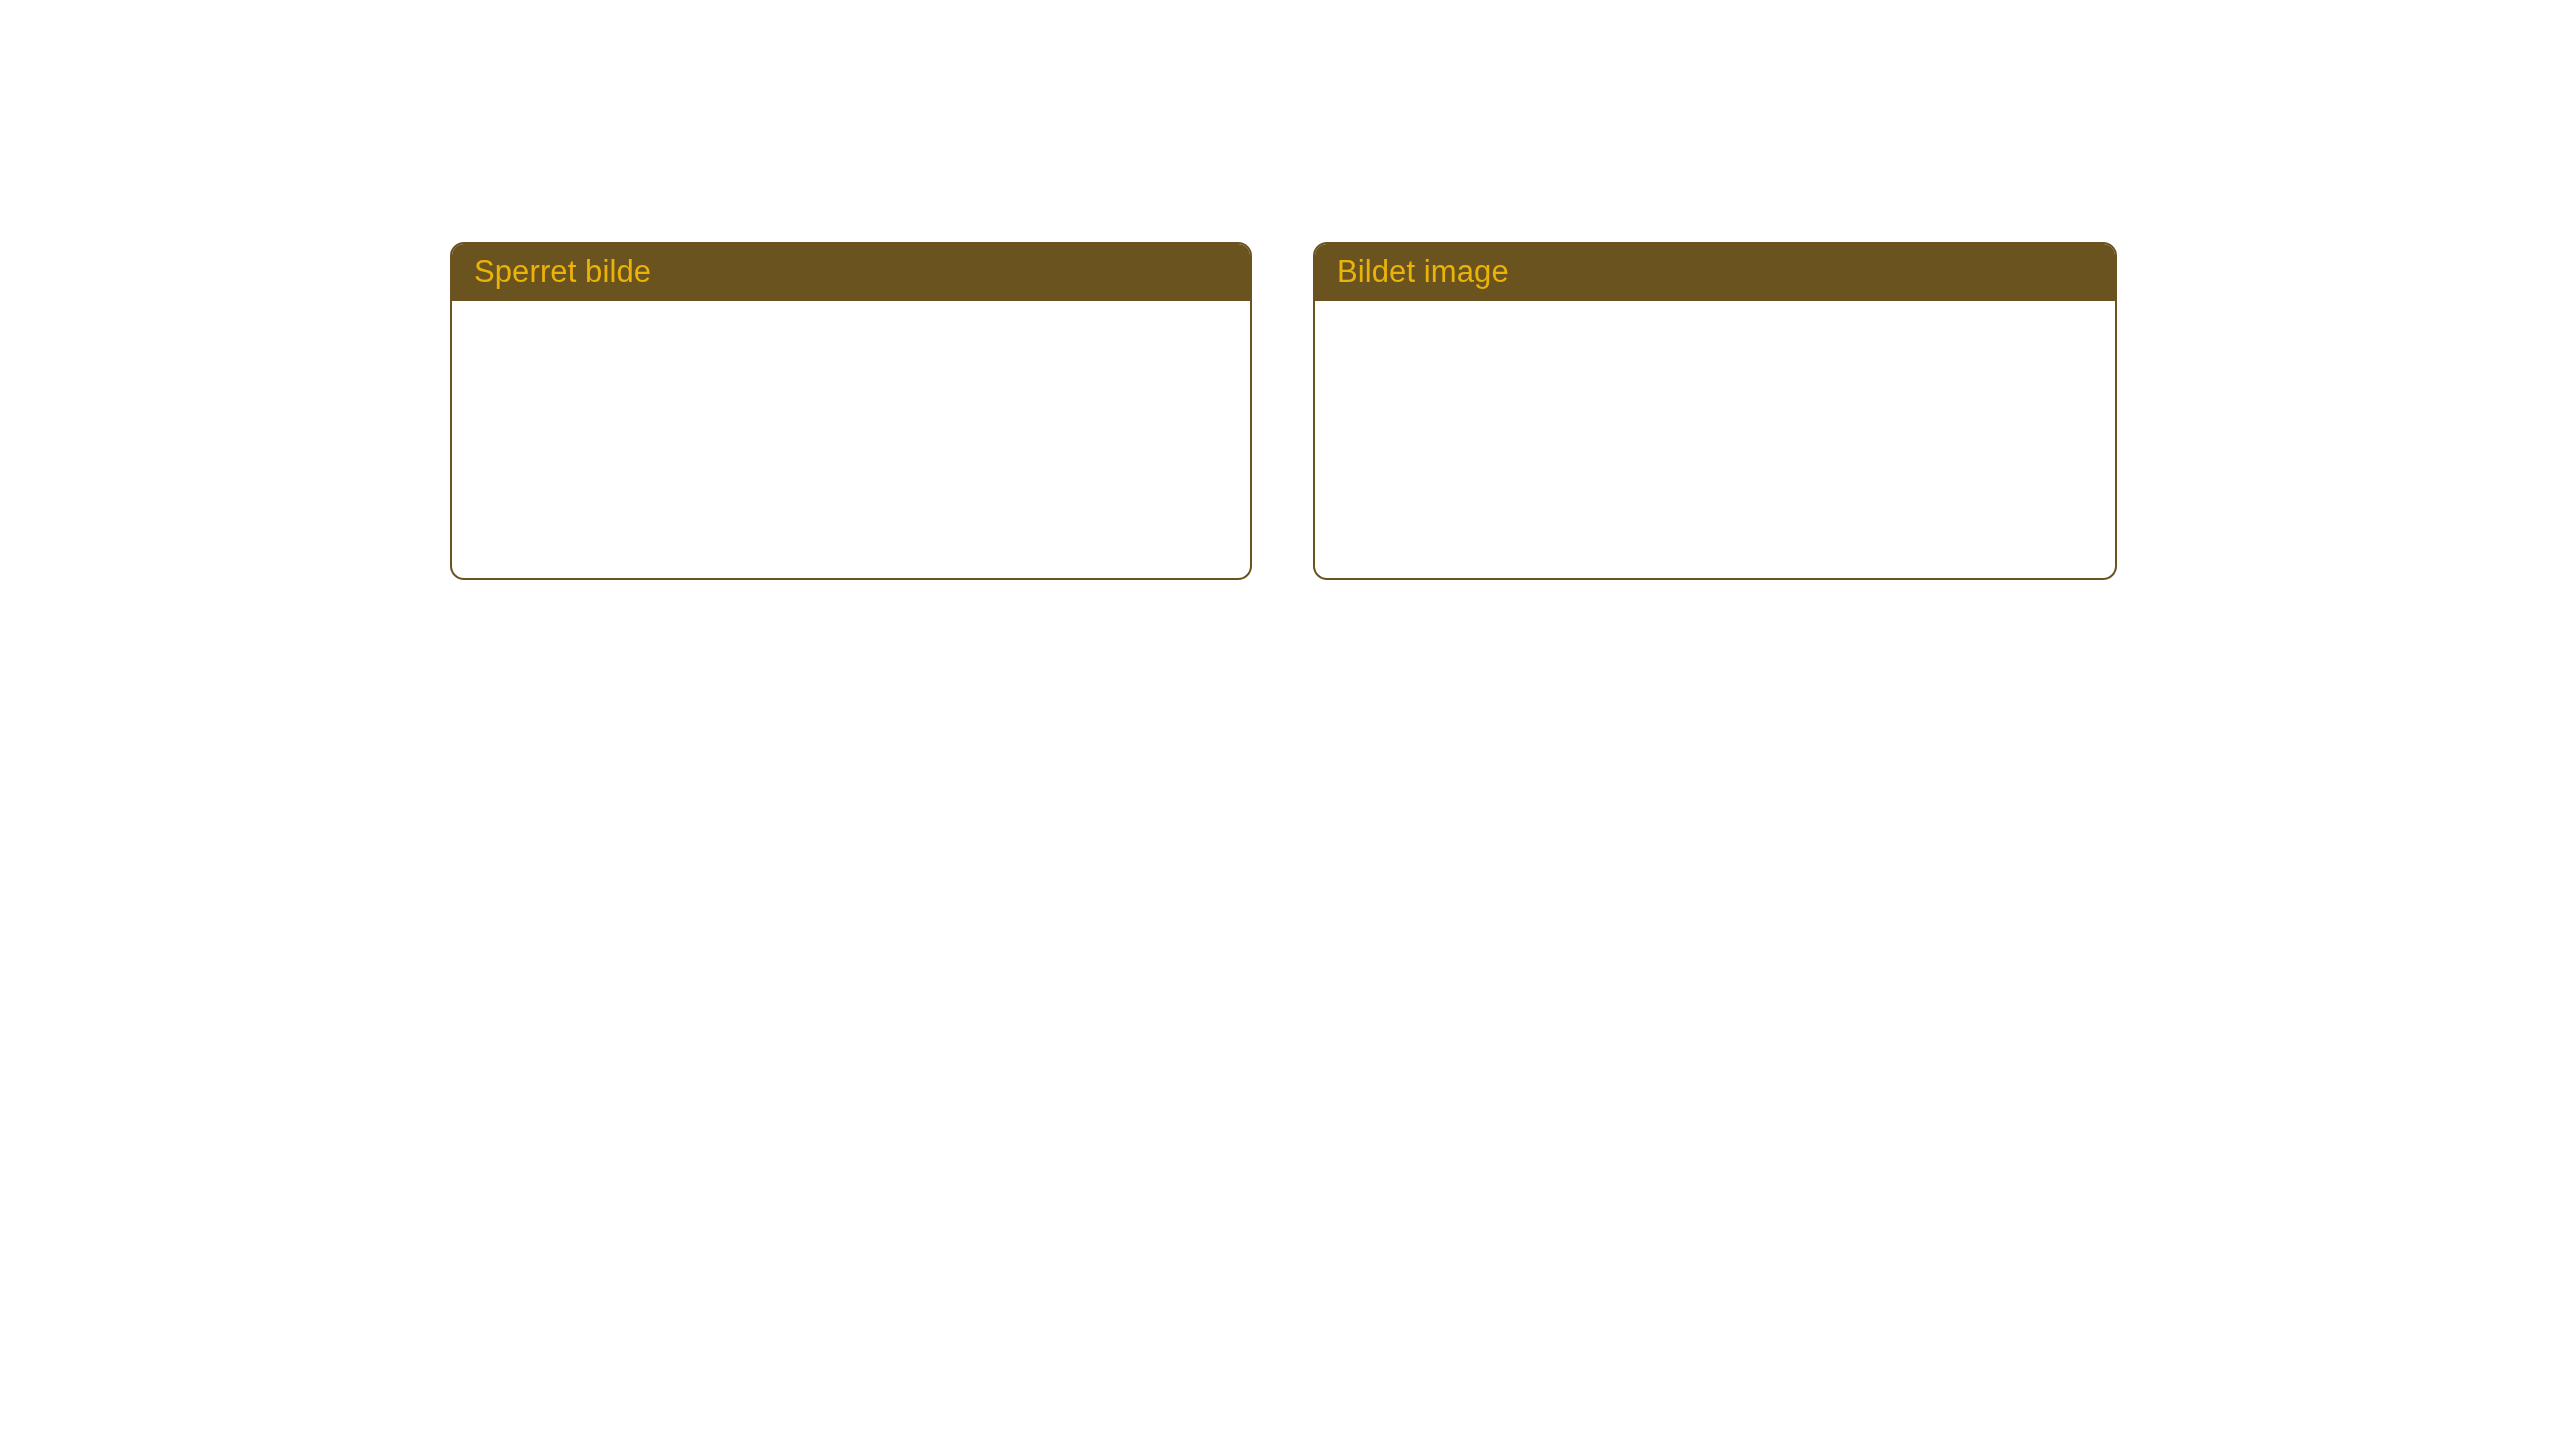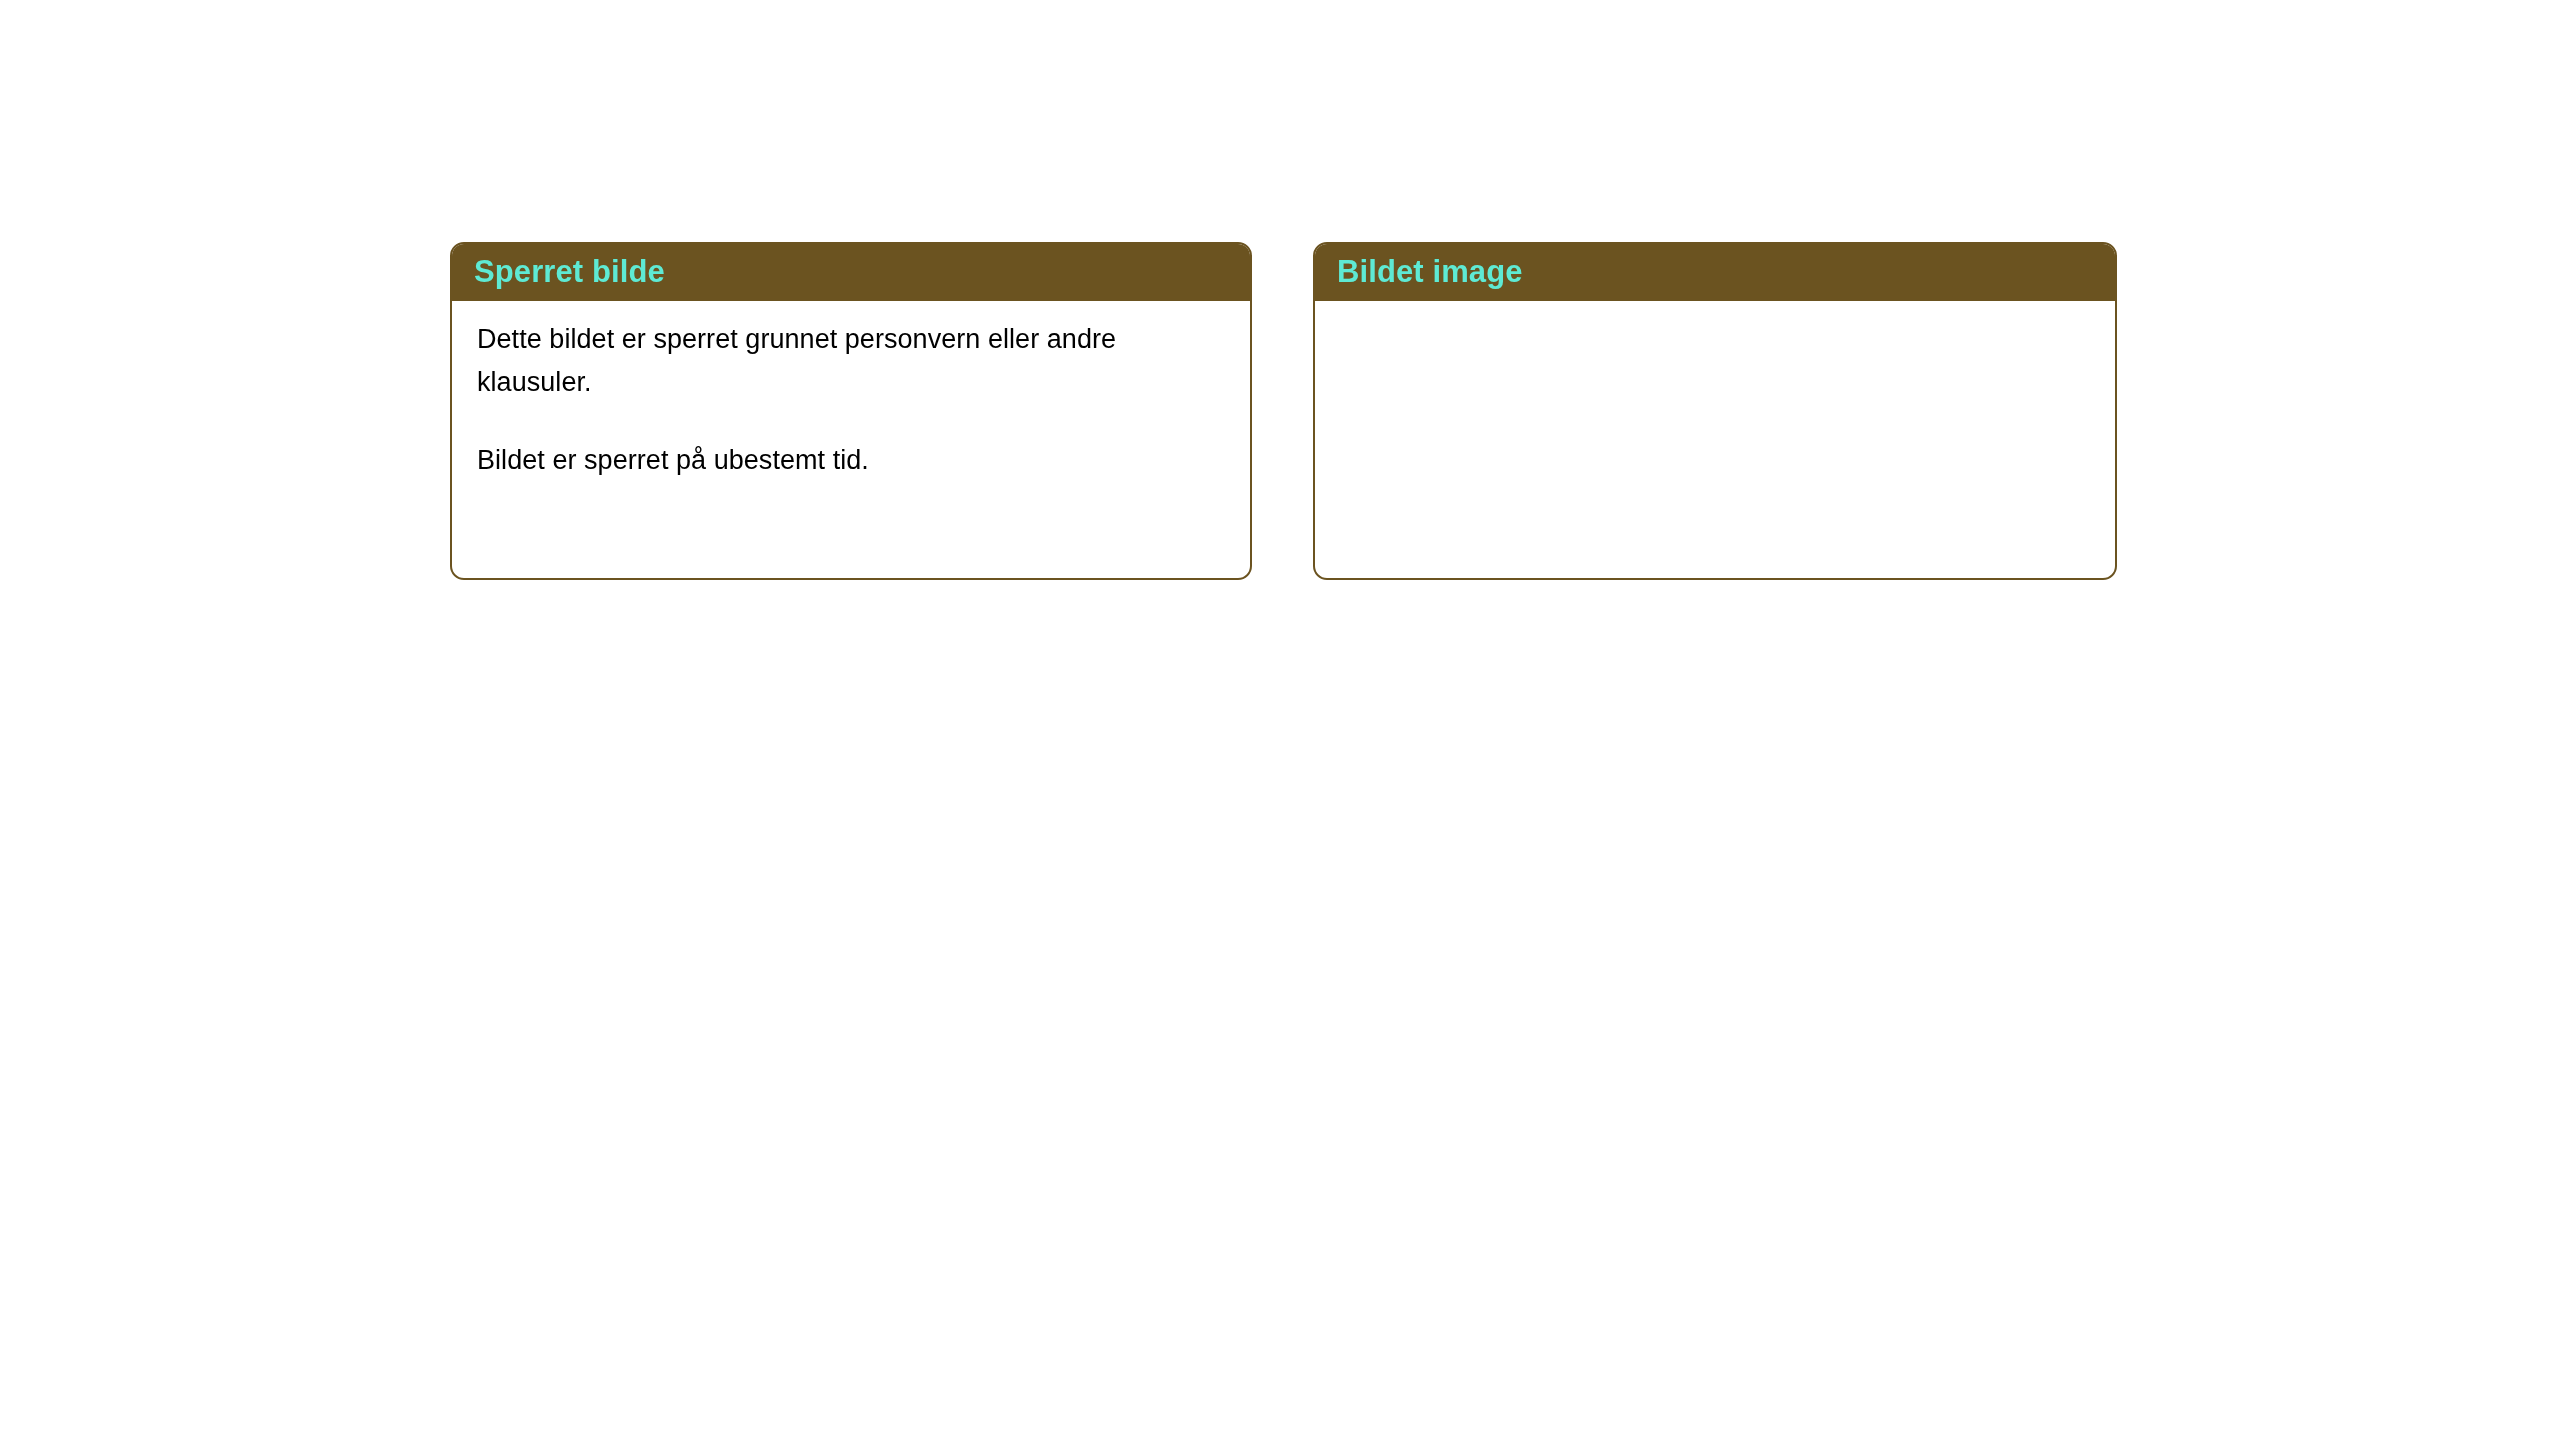--- a/index.html
+++ b/index.html
@@ -52,24 +52,24 @@
     background: #6b5320;
     display: flex;
     align-items: center;
     padding: 0 24px;
     border-top-left-radius: 12px;
     border-top-right-radius: 12px;
     margin: -2px -2px 0 -2px;
   }
 
   .card-title {
-    color: #5eead4;
+    color: #eab308;
     font-size: 31px;
     line-height: 36px;
-    font-weight: 700;
+    font-weight: 400;
     letter-spacing: 0.1px;
     white-space: nowrap;
   }
 
   .card-body {
     box-sizing: border-box;
     padding: 17px 24px 0 25px;
     background: #ffffff;
   }
 
@@ -88,24 +88,20 @@
 </style>
 </head>
 <body>
 
 <div class="page">
 
   <section class="notice-card card-no">
     <div class="card-header">
       <span class="card-title">Sperret bilde</span>
     </div>
-    <div class="card-body">
-      <p class="card-paragraph">Dette bildet er sperret grunnet personvern eller andre klausuler.</p>
-      <p class="card-paragraph">Bildet er sperret på ubestemt tid.</p>
-    </div>
   </section>
 
   <section class="notice-card card-en">
     <div class="card-header">
       <span class="card-title">Bildet image</span>
     </div>
   </section>
 
 </div>
 

